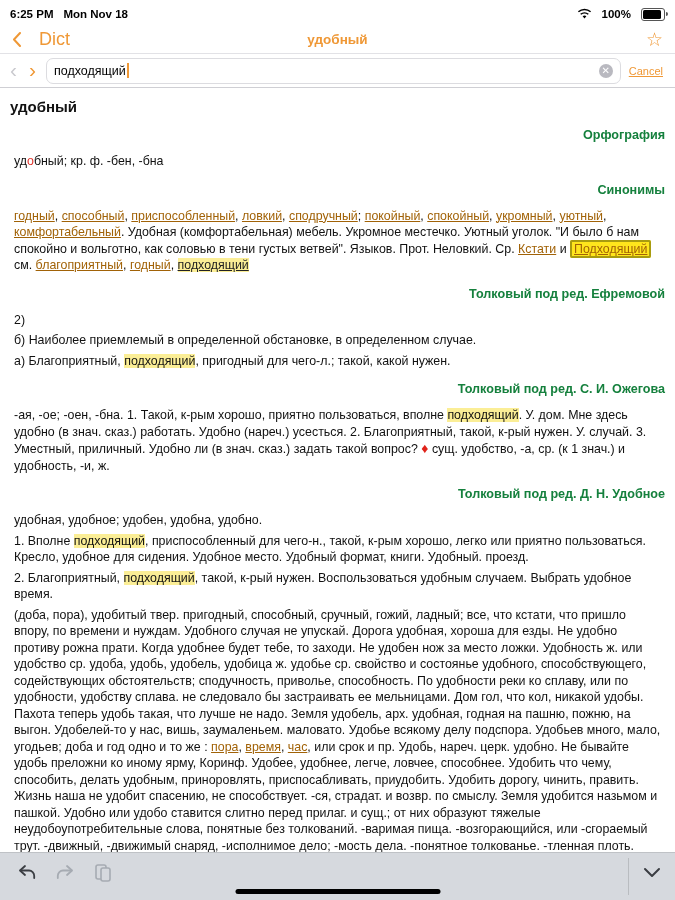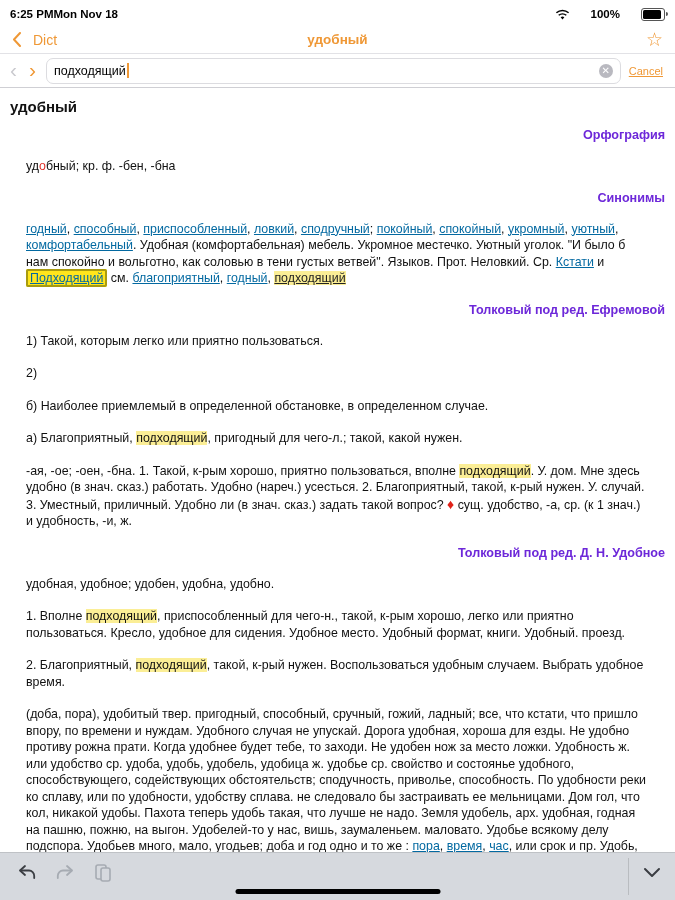--- a/index.html
+++ b/index.html
@@ -1,41 +1,41 @@
 <!DOCTYPE html>
 <html><head>
 <meta charset="utf-8">
 <style>
   html,body{margin:0;padding:0;}
   body{width:675px;height:900px;background:#fff;font-family:"Liberation Sans",sans-serif;position:relative;overflow:hidden;color:#111;}
   .statusbar{height:24px;display:flex;align-items:center;justify-content:space-between;padding:2px 10px 0 10px;font-size:11.5px;font-weight:700;color:#000;}
-  .sb-left{display:flex;}
-  .sb-right{display:flex;align-items:center;gap:21px;}
+  .sb-left{display:flex;gap:10px;}
+  .sb-right{display:flex;gap:10px;}
   .batt{width:22px;height:11px;border:1px solid #555;border-radius:3px;position:relative;display:inline-block;}
   .batt .fill{position:absolute;left:1px;top:1px;bottom:1px;width:18px;background:#000;border-radius:1.5px;}
   .batt .cap{position:absolute;right:-4px;top:3px;width:2px;height:4px;background:#555;border-radius:0 2px 2px 0;}
   .navbar{height:27px;display:flex;align-items:center;position:relative;padding:0 12px;}
-  .nav-back{display:flex;align-items:center;gap:12px;color:var(--orange);font-size:14px;cursor:pointer;}
+  .nav-back{display:flex;align-items:center;gap:18px;color:var(--orange);font-size:18px;cursor:pointer;}
   .nav-title{position:absolute;left:0;right:0;text-align:center;color:var(--orange);font-size:13.5px;font-weight:700;pointer-events:none;}
   .nav-star{margin-left:auto;color:var(--orange);font-size:19px;line-height:1;cursor:pointer;}
   .searchrow{height:33px;display:flex;align-items:center;gap:8px;padding:0 12px 0 8px;border-top:1px solid #e2e2e6;border-bottom:1px solid #cfcfd4;}
   .chev{font-size:21px;line-height:1;font-weight:400;padding:0 2px;margin-top:-3px;}
   .chev.prev{color:#c9c9ce;}
   .chev.next{color:var(--orange);}
   .searchfield{flex:1;height:24px;background:#fff;border:1px solid #dcdce0;border-radius:7px;display:flex;align-items:center;padding:0 7px;font-size:12.5px;position:relative;}
   .sf-text{color:#000;}
   .caret{display:inline-block;width:2px;height:15px;background:var(--orange);margin-left:1px;vertical-align:middle;}
   .sf-clear{margin-left:auto;width:14px;height:14px;border-radius:50%;background:#b9b9c0;color:#fff;font-size:10px;line-height:14px;text-align:center;cursor:pointer;}
   .cancel{color:var(--orange);font-size:11px;cursor:pointer;text-decoration:underline;}
   .content{padding:6px 10px 0 10px;}
   .headword{font-size:15px;font-weight:700;margin:4px 0 2px 0;}
-  .sec-header{color:#6d28d9;font-weight:700;font-size:12.6px;text-align:right;margin:13px 0 11px 0;}
-  .para{font-size:12.4px;line-height:16.5px;margin:16px;}
+  .sec-header{color:#15803d;font-weight:700;font-size:12.6px;text-align:right;margin:13px 0 11px 0;}
+  .para{font-size:12.4px;line-height:16.5px;margin:4px;}
   .para + .para{margin-top:0;}
-  .link{color:#0369a1;text-decoration:underline;cursor:pointer;}
+  .link{color:#a16207;text-decoration:underline;cursor:pointer;}
   .hl{background:#fbee96;}
   .sel{background:#ffe51c;border:2px solid #a89b10;border-radius:2px;padding:0 2px;}
   .red{color:#e03028;}
   .dark-u{text-decoration:underline;color:#222;cursor:pointer;}
   .diamond{color:#e0231a;font-size:14px;}
   .toolbar{position:absolute;left:0;right:0;bottom:0;height:47px;background:#d6d9de;border-top:1px solid #bfc2c6;display:flex;align-items:center;}
   .tb-icons{display:flex;align-items:center;gap:16px;padding-left:16px;padding-bottom:8px;}
   .tb-btn{width:22px;height:22px;display:flex;align-items:center;justify-content:center;cursor:pointer;}
   .tb-right{margin-left:auto;display:flex;align-items:center;height:60%;padding-bottom:8px;border-left:1px solid #b9bcc0;padding-left:14px;margin-right:14px;}
   .homebar{position:absolute;left:50%;transform:translateX(-50%);bottom:6px;width:205px;height:5px;border-radius:3px;background:#000;}
@@ -91,24 +91,24 @@
 </div>
 
 <div class="content">
   <div class="headword">удобный</div>
   <div id="sections">
       <div class="sec-header">Орфография</div>
       <div class="para"><span>уд</span><span class="red">о</span><span>бный; кр. ф. -бен, -бна</span></div>
       <div class="sec-header">Синонимы</div>
       <div class="para"><span class="link">годный</span><span>, </span><span class="link">способный</span><span>, </span><span class="link">приспособленный</span><span>, </span><span class="link">ловкий</span><span>, </span><span class="link">сподручный</span><span>; </span><span class="link">покойный</span><span>, </span><span class="link">спокойный</span><span>, </span><span class="link">укромный</span><span>, </span><span class="link">уютный</span><span>, </span><span class="link">комфортабельный</span><span>. Удобная (комфортабельная) мебель. Укромное местечко. Уютный уголок. "И было б нам спокойно и вольготно, как соловью в тени густых ветвей". Языков. Прот. Неловкий. Ср. </span><span class="link">Кстати</span><span> и </span><span class="link sel">Подходящий</span><span> см. </span><span class="link">благоприятный</span><span>, </span><span class="link">годный</span><span>, </span><span class="dark-u hl">подходящий</span></div>
       <div class="sec-header">Толковый под ред. Ефремовой</div>
-      <div class="para"><span>1) Такой, которым легко или приятно пользоваться.</span></div>
       <div class="para"><span>2)</span></div>
       <div class="para"><span>б) Наиболее приемлемый в определенной обстановке, в определенном случае.</span></div>
       <div class="para"><span>а) Благоприятный, </span><span class="hl">подходящий</span><span>, пригодный для чего-л.; такой, какой нужен.</span></div>
+      <div class="sec-header">Толковый под ред. С. И. Ожегова</div>
       <div class="para"><span>-ая, -ое; -оен, -бна. 1. Такой, к-рым хорошо, приятно пользоваться, вполне </span><span class="hl">подходящий</span><span>. У. дом. Мне здесь удобно (в знач. сказ.) работать. Удобно (нареч.) усесться. 2. Благоприятный, такой, к-рый нужен. У. случай. 3. Уместный, приличный. Удобно ли (в знач. сказ.) задать такой вопрос? </span><span class="diamond">♦</span><span> сущ. удобство, -а, ср. (к 1 знач.) и удобность, -и, ж.</span></div>
       <div class="sec-header">Толковый под ред. Д. Н. Удобное</div>
       <div class="para"><span>удобная, удобное; удобен, удобна, удобно.</span></div>
       <div class="para"><span>1. Вполне </span><span class="hl">подходящий</span><span>, приспособленный для чего-н., такой, к-рым хорошо, легко или приятно пользоваться. Кресло, удобное для сидения. Удобное место. Удобный формат, книги. Удобный. проезд.</span></div>
       <div class="para"><span>2. Благоприятный, </span><span class="hl">подходящий</span><span>, такой, к-рый нужен. Воспользоваться удобным случаем. Выбрать удобное время.</span></div>
       <div class="para"><span>(доба, пора), удобитый твер. пригодный, способный, сручный, гожий, ладный; все, что кстати, что пришло впору, по времени и нуждам. Удобного случая не упускай. Дорога удобная, хороша для езды. Не удобно противу рожна прати. Когда удобнее будет тебе, то заходи. Не удобен нож за место ложки. Удобность ж. или удобство ср. удоба, удобь, удобель, удобица ж. удобье ср. свойство и состоянье удобного, способствующего, содействующих обстоятельств; сподучность, приволье, способность. По удобности реки ко сплаву, или по удобности, удобству сплава. не следовало бы застраивать ее мельницами. Дом гол, что кол, никакой удобы. Пахота теперь удобь такая, что лучше не надо. Земля удобель, арх. удобная, годная на пашню, пожню, на выгон. Удобелей-то у нас, вишь, заумаленьем. маловато. Удобье всякому делу подспора. Удобьев много, мало, угодьев; доба и год одно и то же : </span><span class="link">пора</span><span>, </span><span class="link">время</span><span>, </span><span class="link">час</span><span>, или срок и пр. Удобь, нареч. церк. удобно. Не бывайте удобь преложни ко иному ярму, Коринф. Удобее, удобнее, легче, ловчее, способнее. Удобить что чему, способить, делать удобным, приноровлять, приспосабливать, приудобить. Удобить дорогу, чинить, править. Жизнь наша не удобит спасению, не способствует. -ся, страдат. и возвр. по смыслу. Земля удобится назьмом и пашкой. Удобно или удобо ставится слитно перед прилаг. и сущ.; от них образуют тяжелые неудобоупотребительные слова, понятные без толкований. -варимая пища. -возгорающийся, или -сгораемый трут. -движный, -движимый снаряд, -исполнимое дело; -мость дела. -понятное толкованье. -тленная плоть. -проезжая дорога.</span></div>
     </div>
 </div>
 
 <div class="toolbar">

